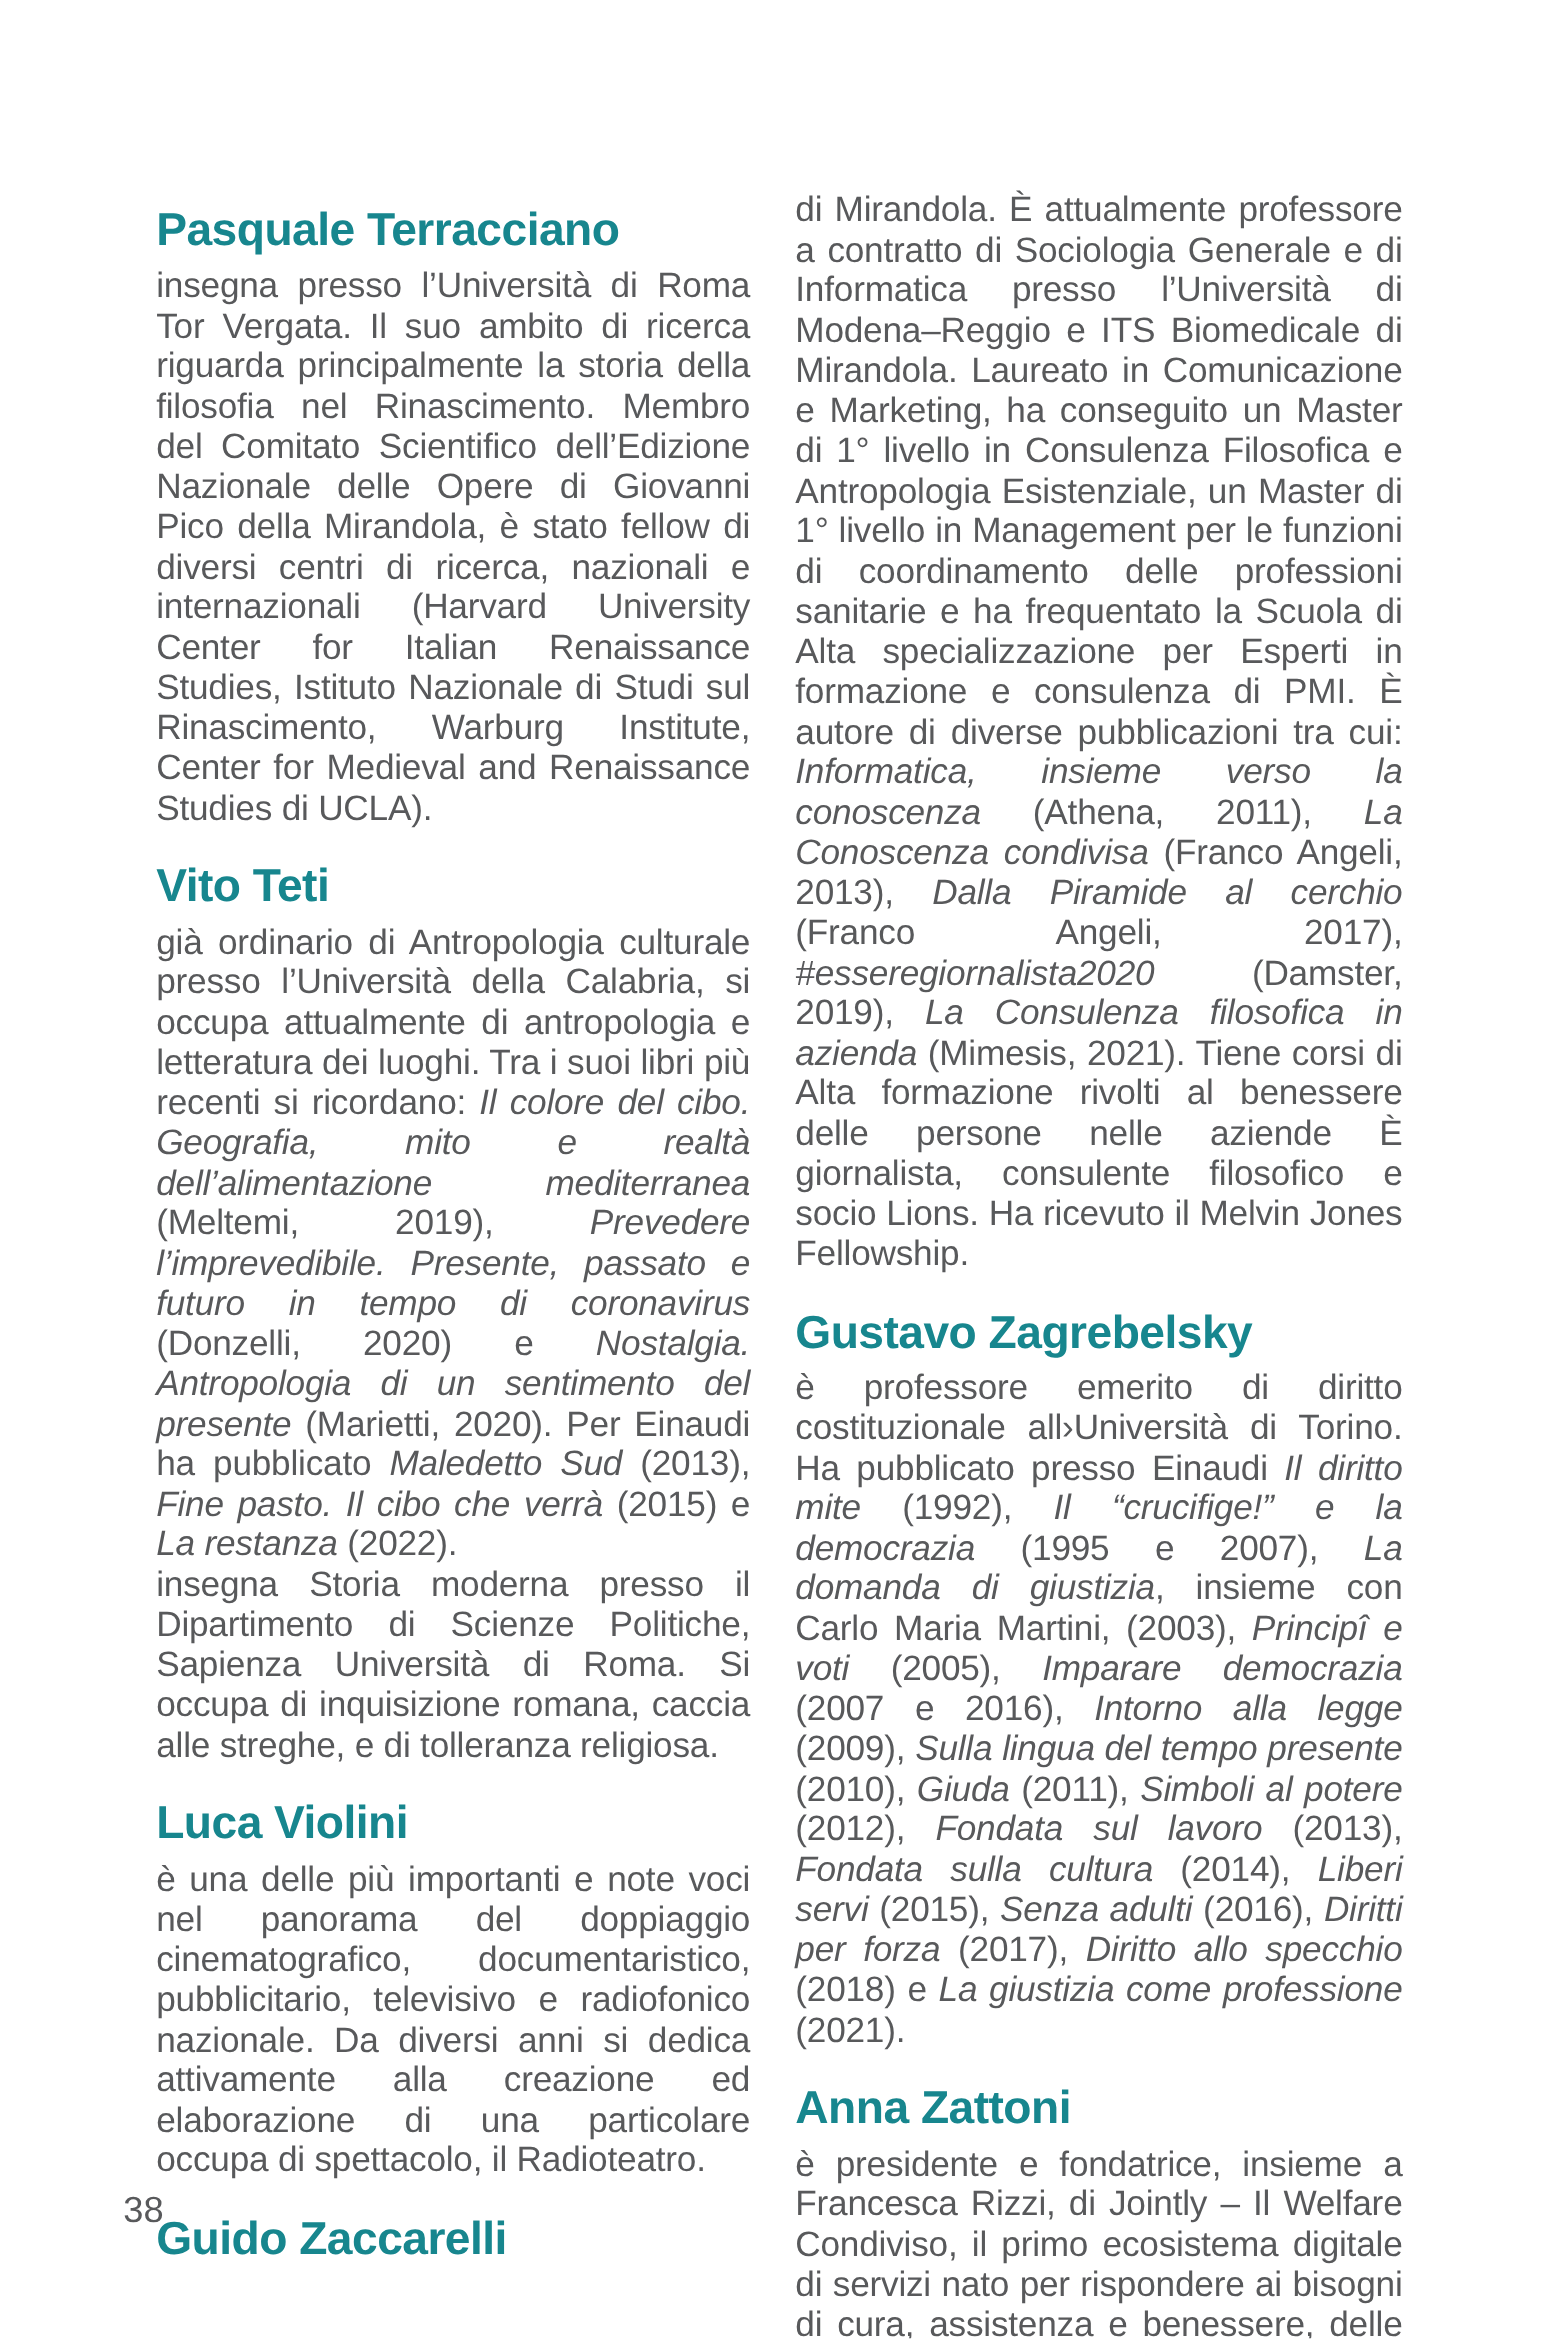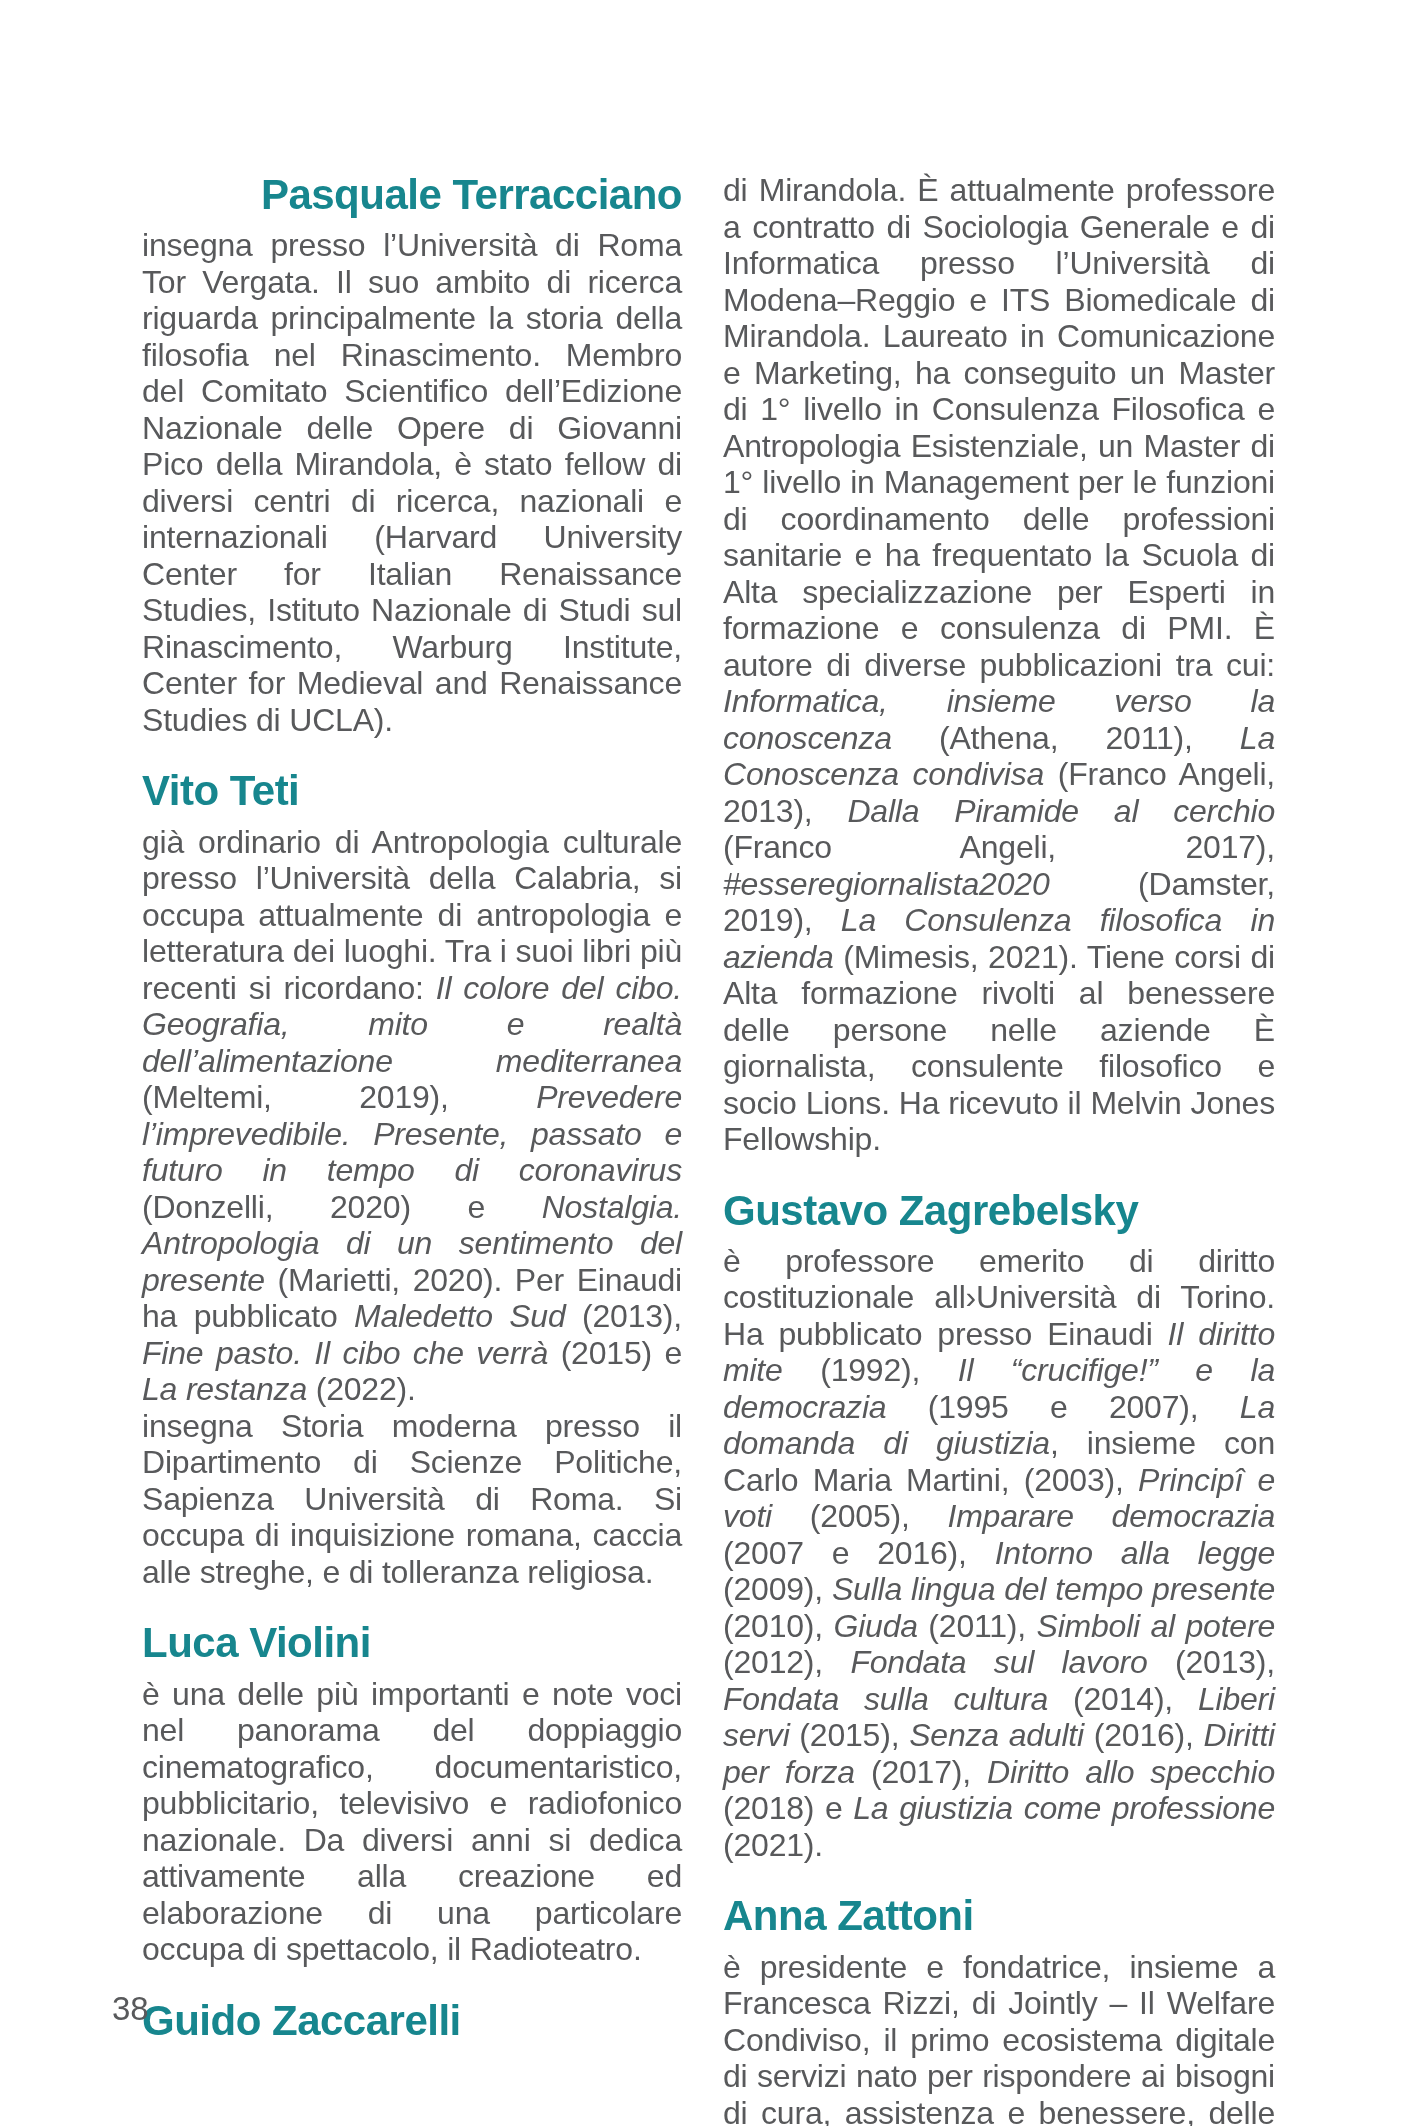--- a/index.html
+++ b/index.html
@@ -29,21 +29,21 @@
   .col-right { left: 723px; width: 552px; }
 
   h2.author {
     color: var(--heading-color);
     font-size: 42px;
     font-weight: bold;
     line-height: 1.08;
     letter-spacing: -0.5px;
     margin: 30px 0 10px 0;
   }
-  .col > h2.author:first-child { margin-top: 0; text-align: right; }
+  .col > h2.author:first-child { margin-top: 14px; }
 
   p.bio {
     color: var(--body-color);
     font-size: 32px;
     line-height: 36.5px;
     letter-spacing: -0.2px;
     margin: 0;
     text-align: justify;
   }
   p.bio span.it { font-style: italic; }

